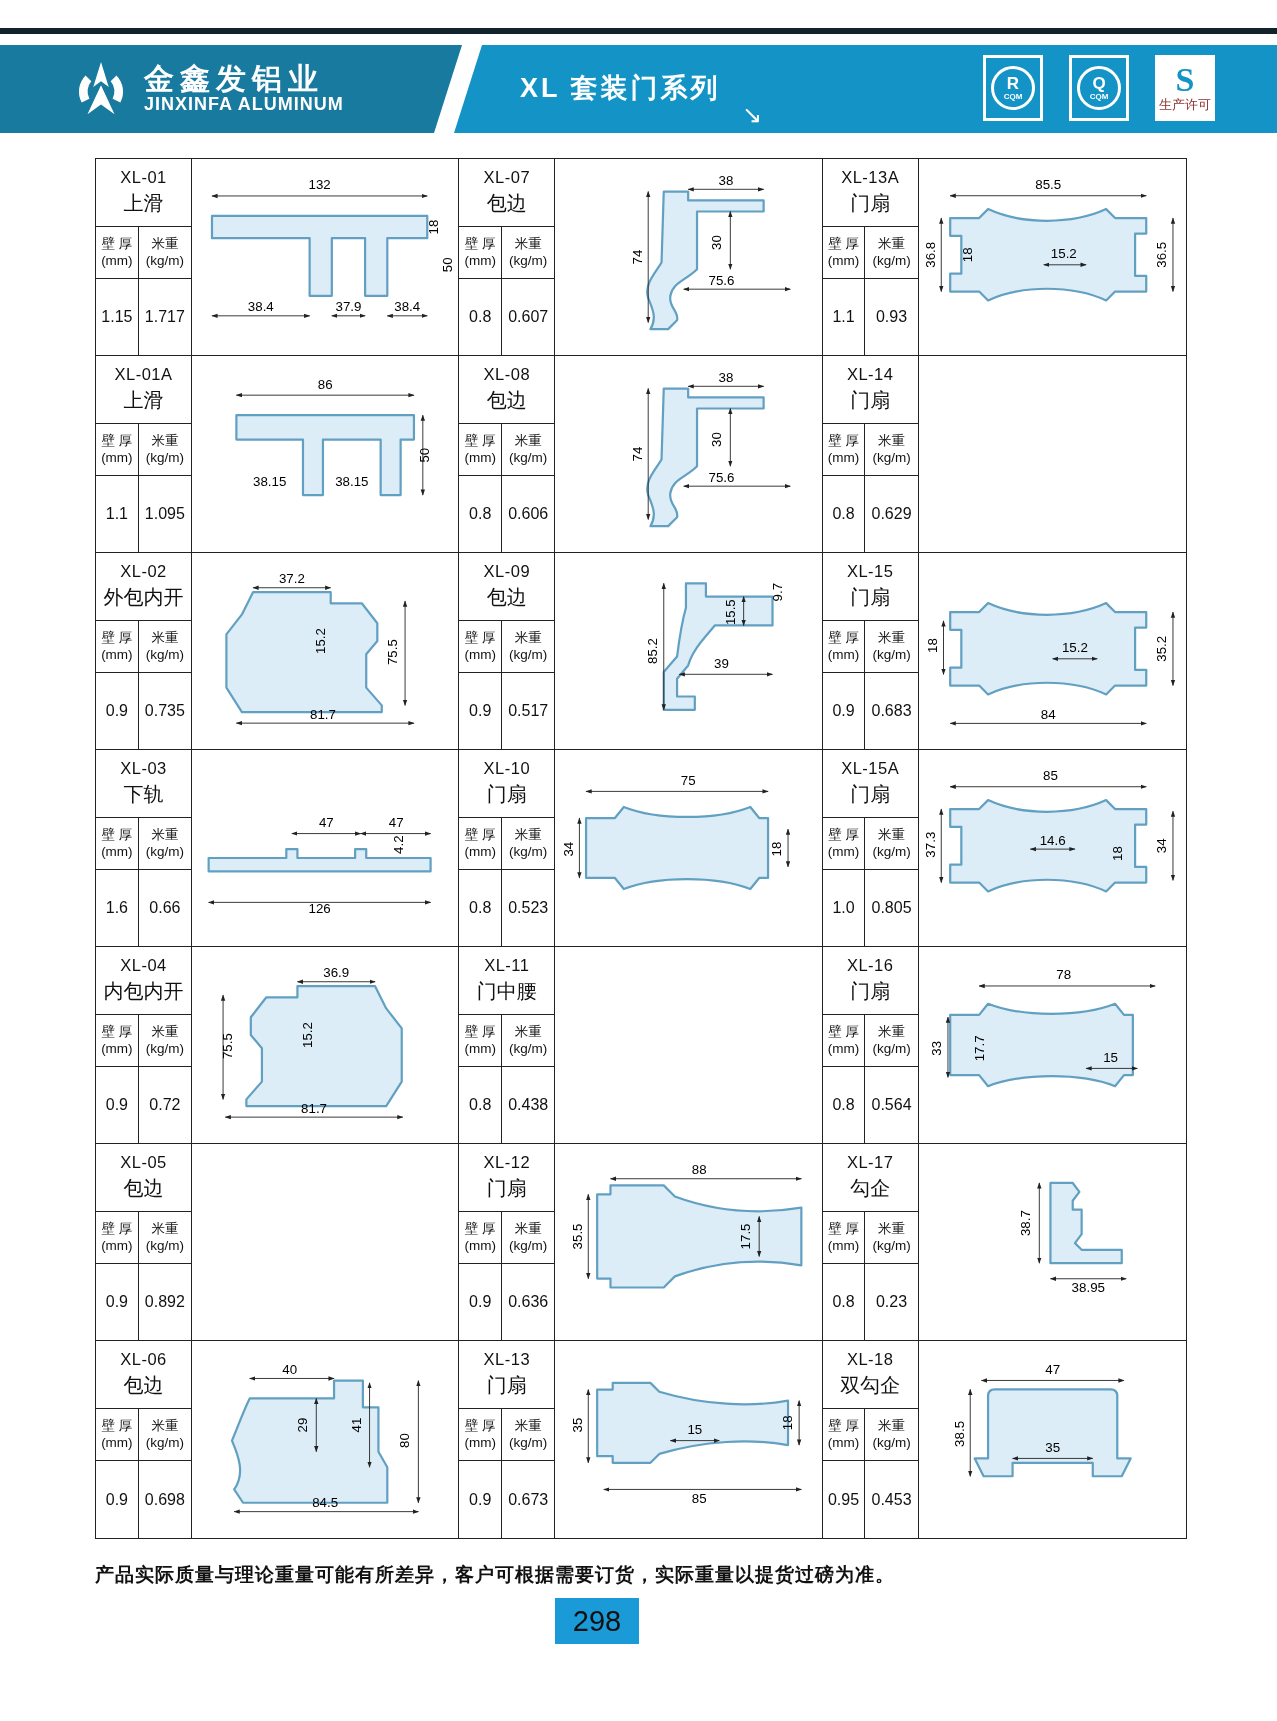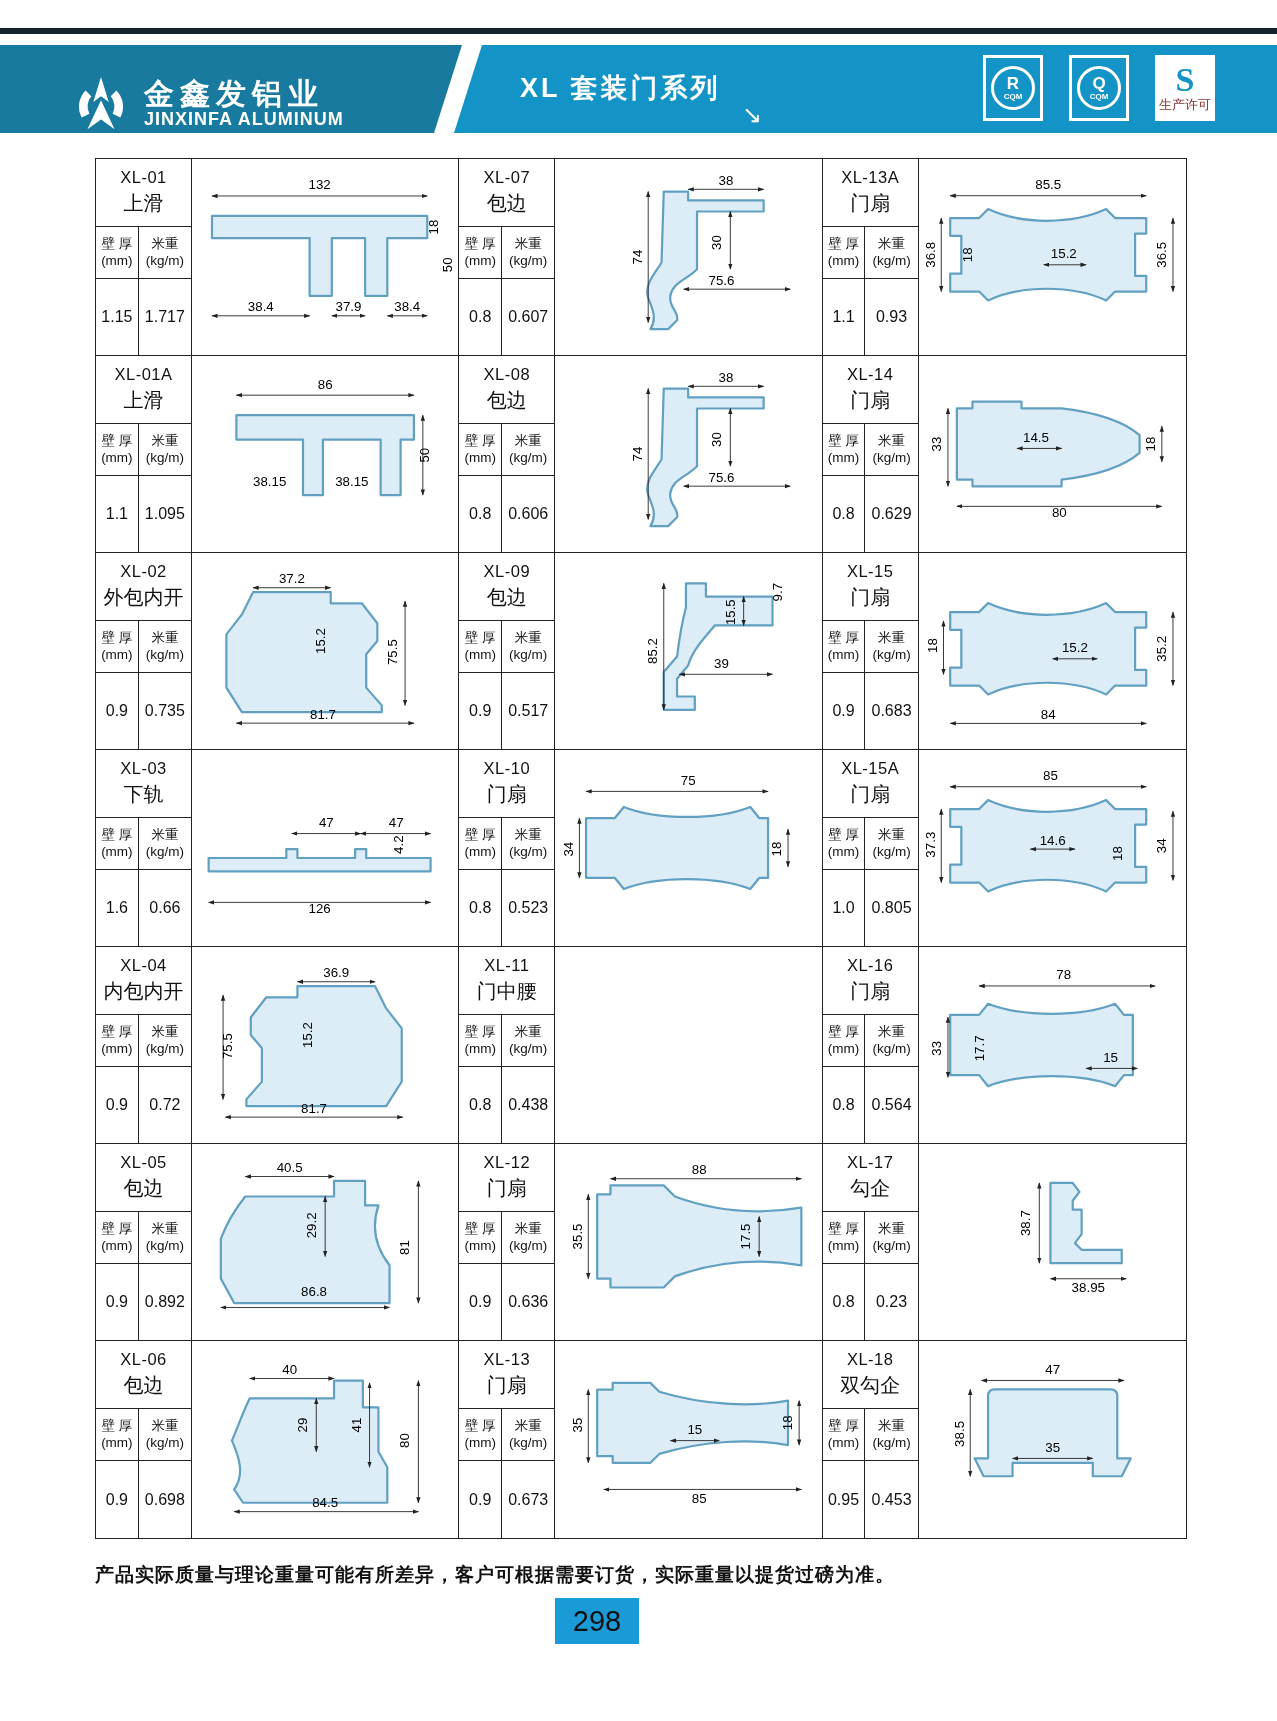--- a/index.html
+++ b/index.html
@@ -6,21 +6,21 @@
   body{width:1277px;height:1721px;position:relative;
        font-family:"Liberation Sans","DejaVu Sans",sans-serif;color:#111;}
 
   
   .top-rule{height:6px;background:#13232c;margin-top:28px;}
   .band{position:relative;height:88px;margin-top:11px;overflow:hidden;}
   .band-right{position:absolute;left:440px;right:0;top:0;bottom:0;background:#1494c6;
               clip-path:polygon(42px 0,100% 0,100% 100%,14px 100%);}
   .band-left{position:absolute;left:0;top:0;bottom:0;width:462px;background:#177a9e;
              clip-path:polygon(0 0,100% 0,calc(100% - 28px) 100%,0 100%);
-             display:flex;align-items:flex-end;}
+             display:flex;align-items:center;}
   .logo-wrap{display:flex;align-items:center;gap:14px;padding-left:72px;}
   .logo-mark{width:58px;height:58px;flex:none;}
   .brand-cn{color:#fff;font-size:30px;font-weight:bold;letter-spacing:6px;line-height:1.05;}
   .brand-en{color:#fff;font-size:18px;font-weight:bold;letter-spacing:1px;}
   .series-title{position:absolute;left:520px;top:50%;transform:translateY(-54%);
                 color:#fff;font-size:27px;font-weight:bold;letter-spacing:3px;}
   .series-arrow{position:absolute;left:742px;top:56px;color:#fff;font-size:24px;}
   .certs{position:absolute;right:62px;top:10px;display:flex;gap:26px;}
   .cert{width:60px;height:66px;border:3px solid #fff;display:flex;flex-direction:column;
         align-items:center;justify-content:center;box-sizing:border-box;}
@@ -296,35 +296,20 @@
         <span>壁 厚</span>
         <span>(mm)</span>
       </div>
       <div class="colhead">
         <span>米重</span>
         <span>(kg/m)</span>
       </div>
       <div class="val first">0.8</div>
       <div class="val">0.629</div>
     </div>
-    <div class="draw">
-      <svg viewBox="0 0 240 150" preserveAspectRatio="xMidYMid meet">
-        <path class="profile-outline" d="M34,34 h14 v-6 h44 v6 h36 c34,4 56,12 70,24 v16 c-14,12 -36,20 -70,24 v6 h-80 v-6 h-14 z"></path>
-        <g>
-            <line x1="26" y1="34" x2="26" y2="104" class="dim-line" marker-start="url(#arrow)" marker-end="url(#arrow)"></line>
-            <text x="20" y="66" transform="rotate(-90 20 66)" class="dim-text">33</text>
-            <line x1="88" y1="70" x2="128" y2="70" class="dim-line" marker-start="url(#arrow)" marker-end="url(#arrow)"></line>
-            <text x="105" y="64" class="dim-text">14.5</text>
-            <line x1="218" y1="50" x2="218" y2="82" class="dim-line" marker-start="url(#arrow)" marker-end="url(#arrow)"></line>
-            <text x="212" y="66" transform="rotate(-90 212 66)" class="dim-text">18</text>
-            <line x1="34" y1="122" x2="218" y2="122" class="dim-line" marker-start="url(#arrow)" marker-end="url(#arrow)"></line>
-            <text x="126" y="132" class="dim-text">80</text>
-          </g>
-      </svg>
-    </div>
   </div>
 
   <div class="entry">
     <div class="info">
       <div class="id-block">
         <div class="model">XL-02</div>
         <div class="ptype">外包内开</div>
       </div>
       <div class="colhead first">
         <span>壁 厚</span>
@@ -614,35 +599,20 @@
       <div class="colhead first">
         <span>壁 厚</span>
         <span>(mm)</span>
       </div>
       <div class="colhead">
         <span>米重</span>
         <span>(kg/m)</span>
       </div>
       <div class="val first">0.9</div>
       <div class="val">0.892</div>
-    </div>
-    <div class="draw">
-      <svg viewBox="0 0 240 150" preserveAspectRatio="xMidYMid meet">
-        <path class="profile-outline" d="M48,34 h80 v-14 h28 v22 h12 c-6,18 -4,36 10,54 v34 h-140 l-12,-22 v-36 c6,-16 14,-28 22,-38 z"></path>
-        <g>
-            <line x1="48" y1="16" x2="128" y2="16" class="dim-line" marker-start="url(#arrow)" marker-end="url(#arrow)"></line>
-            <text x="88" y="12" class="dim-text">40.5</text>
-            <line x1="120" y1="34" x2="120" y2="88" class="dim-line" marker-start="url(#arrow)" marker-end="url(#arrow)"></line>
-            <text x="112" y="60" transform="rotate(-90 112 60)" class="dim-text">29.2</text>
-            <line x1="204" y1="20" x2="204" y2="130" class="dim-line" marker-start="url(#arrow)" marker-end="url(#arrow)"></line>
-            <text x="196" y="80" transform="rotate(-90 196 80)" class="dim-text">81</text>
-            <line x1="26" y1="134" x2="178" y2="134" class="dim-line" marker-start="url(#arrow)" marker-end="url(#arrow)"></line>
-            <text x="110" y="124" class="dim-text">86.8</text>
-          </g>
-      </svg>
     </div>
   </div>
 
   <div class="entry">
     <div class="info">
       <div class="id-block">
         <div class="model">XL-12</div>
         <div class="ptype">门扇</div>
       </div>
       <div class="colhead first">

